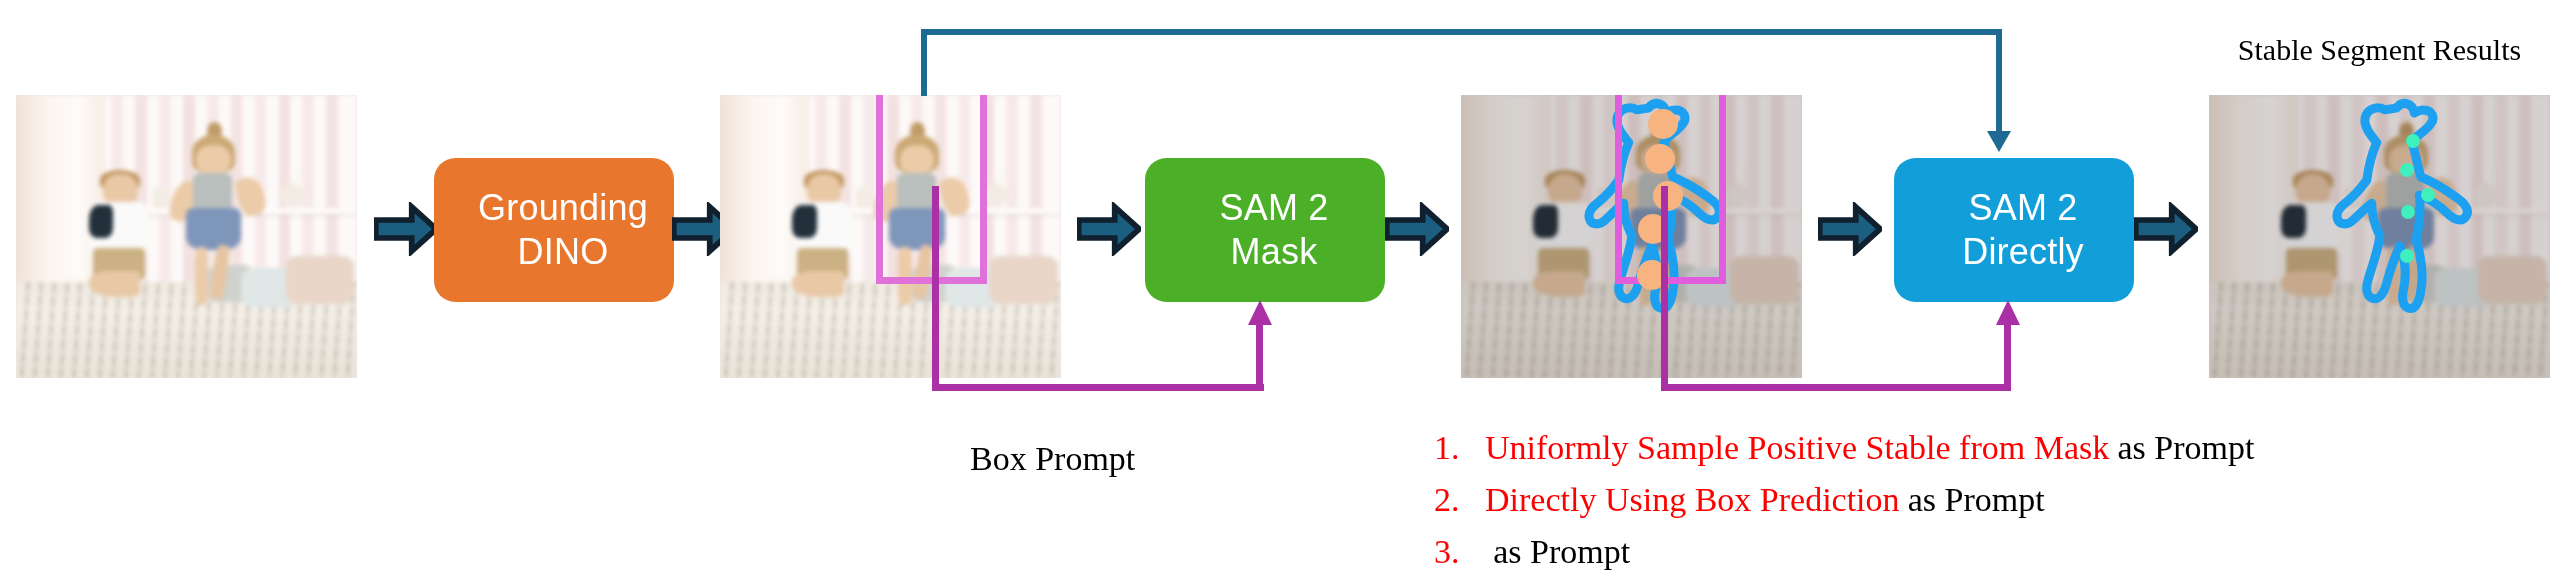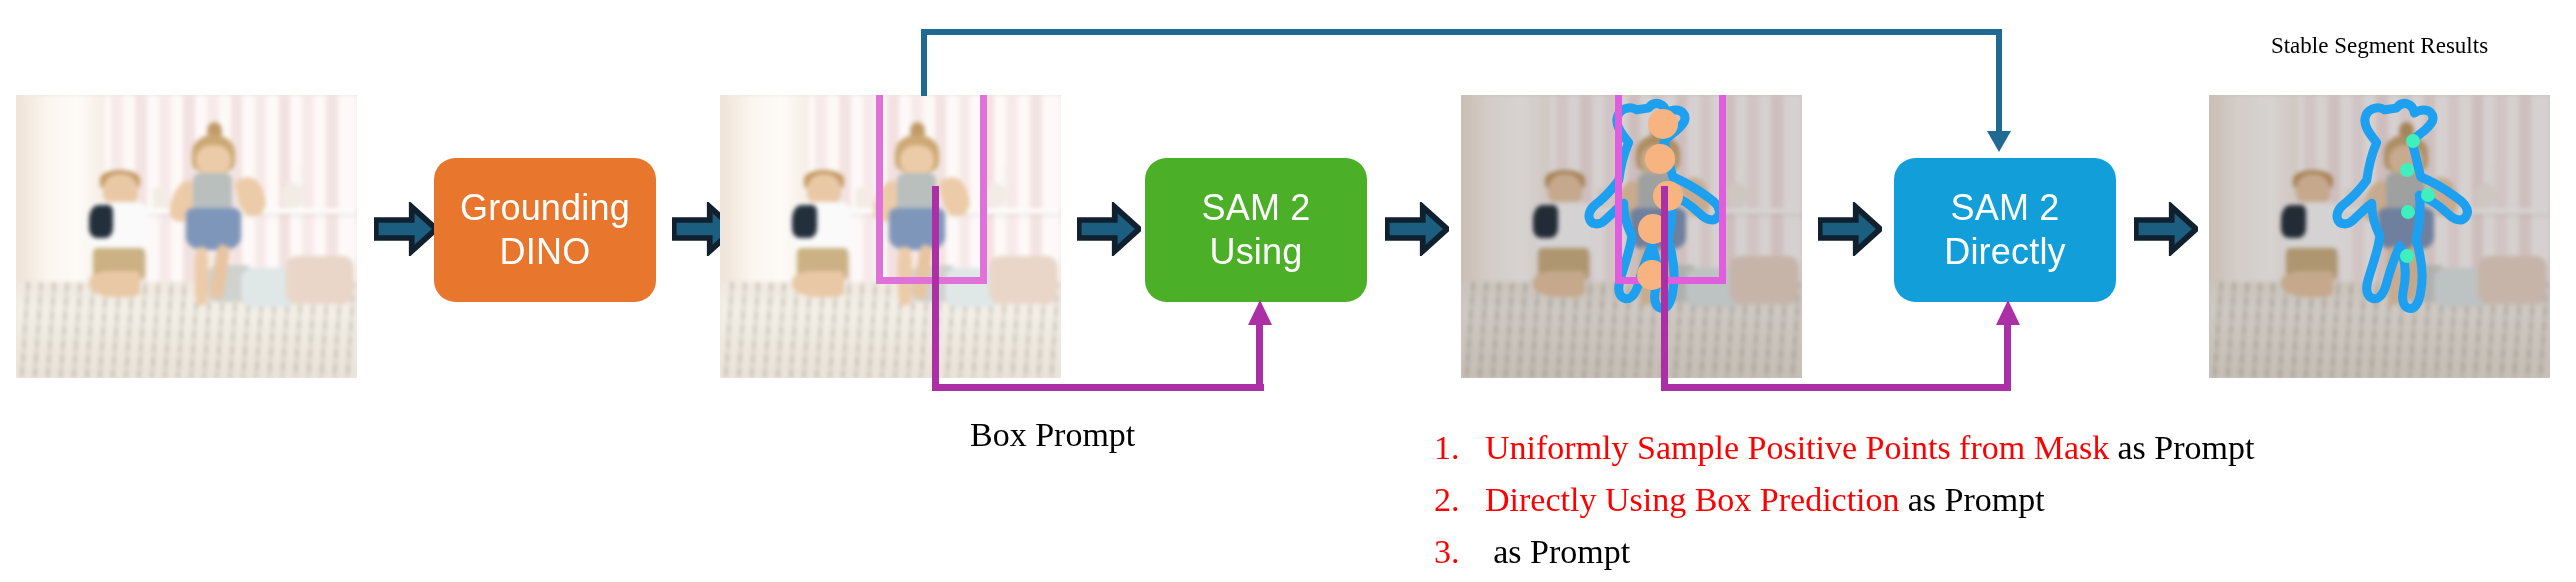--- a/index.html
+++ b/index.html
@@ -82,34 +82,34 @@
   .bbox{position:absolute;border:7.4px solid #df71d9;box-sizing:border-box;}
   .bbox.strong{border-color:#e05ddd;}
   .maskline{position:absolute;left:0;top:0;width:100%;height:100%;}
   .dot{position:absolute;border-radius:50%;}
   .dot-sample{background:#f7b481;}
   .dot-green{background:#3ff0bd;}
 
   
   .pbox{position:absolute;border-radius:21.4px;display:flex;flex-direction:column;
         align-items:center;justify-content:center;color:#ffffff;
-        font-size:36px;line-height:1.22;text-align:center;letter-spacing:0.2px;}
+        font-size:36px;line-height:1.22;text-align:center;letter-spacing:0.2px;padding-left:18px;}
 
   
   .blockarrow{position:absolute;}
 
   
   .conn{position:absolute;background:transparent;}
   .teal{background:#1f6a93;}
   .mag{background:#ab2fa5;}
   .tri{position:absolute;width:0;height:0;}
 
   
   .serif{font-family:"Liberation Serif",serif;color:#000000;}
-  #title{position:absolute;font-size:23px;white-space:nowrap;}
+  #title{position:absolute;font-size:30px;white-space:nowrap;}
   #boxprompt{position:absolute;font-size:34px;white-space:nowrap;}
   .listwrap{position:absolute;font-family:"Liberation Serif",serif;font-size:34px;}
   .lrow{display:flex;align-items:baseline;white-space:nowrap;margin-bottom:14px;}
   .lnum{color:#fe0000;width:51px;flex:0 0 51px;}
   .lred{color:#fe0000;}
   .lblack{color:#000000;padding-left:8.2px;}
 </style>
 </head>
 <body>
 
@@ -198,21 +198,21 @@
     </div>
     <div class="bbox" style="left:156px;top:-8.2px;width:111px;height:197px;"></div>
   </div>
 
   <svg class="blockarrow" style="left:1077px;top:202px;" width="64" height="54" viewBox="0 0 78 66">
     <path d="M2 22 H46 V6 L76 33 L46 60 V44 H2 Z" fill="#1b5e80" stroke="#10202e" stroke-width="7"></path>
   </svg>
 
   <div class="pbox" style="left:1145px;top:158px;width:222px;height:144px;background:#4caf28;">
     <span>SAM 2</span>
-    <span>Using</span>
+    <span>Mask</span>
   </div>
 
   <svg class="blockarrow" style="left:1385px;top:202px;" width="64" height="54" viewBox="0 0 78 66">
     <path d="M2 22 H46 V6 L76 33 L46 60 V44 H2 Z" fill="#1b5e80" stroke="#10202e" stroke-width="7"></path>
   </svg>
 
   <div class="photo" style="left:1461px;top:95px;width:341px;height:283px;">
     <div class="scene blurred">
       <div class="wall"></div>
       <div class="curtain"></div>
@@ -353,26 +353,26 @@
   <div class="conn mag" style="left:1256px;top:322px;width:7.4px;height:69px;"></div>
   <div class="tri" style="left:1248px;top:300px;border-left:12.3px solid transparent;border-right:12.3px solid transparent;border-bottom:25px solid #ab2fa5;"></div>
 
   <div class="conn mag" style="left:1661px;top:186px;width:7.4px;height:205px;"></div>
   <div class="conn mag" style="left:1661px;top:384px;width:350px;height:7.4px;"></div>
   <div class="conn mag" style="left:2004px;top:322px;width:7.4px;height:69px;"></div>
   <div class="tri" style="left:1996px;top:300px;border-left:12.3px solid transparent;border-right:12.3px solid transparent;border-bottom:25px solid #ab2fa5;"></div>
 
   <div id="title" class="serif" style="left:2209px;top:33px;width:341px;text-align:center;">Stable Segment Results</div>
 
-  <div id="boxprompt" class="serif" style="left:970px;top:416px;font-family:Liberation Serif, serif;">Box Prompt</div>
+  <div id="boxprompt" class="serif" style="left:970px;top:440px;font-family:Liberation Serif, serif;">Box Prompt</div>
 
   <div class="listwrap" style="left:1434px;top:429px;">
     <div class="lrow">
       <span class="lnum">1.</span>
-      <span class="lred">Uniformly Sample Positive Points from Mask</span>
+      <span class="lred">Uniformly Sample Positive Stable from Mask</span>
       <span class="lblack">as Prompt</span>
     </div>
     <div class="lrow">
       <span class="lnum">2.</span>
       <span class="lred">Directly Using Box Prediction</span>
       <span class="lblack">as Prompt</span>
     </div>
     <div class="lrow">
       <span class="lnum">3.</span>
       <span class="lblack">as Prompt</span>

